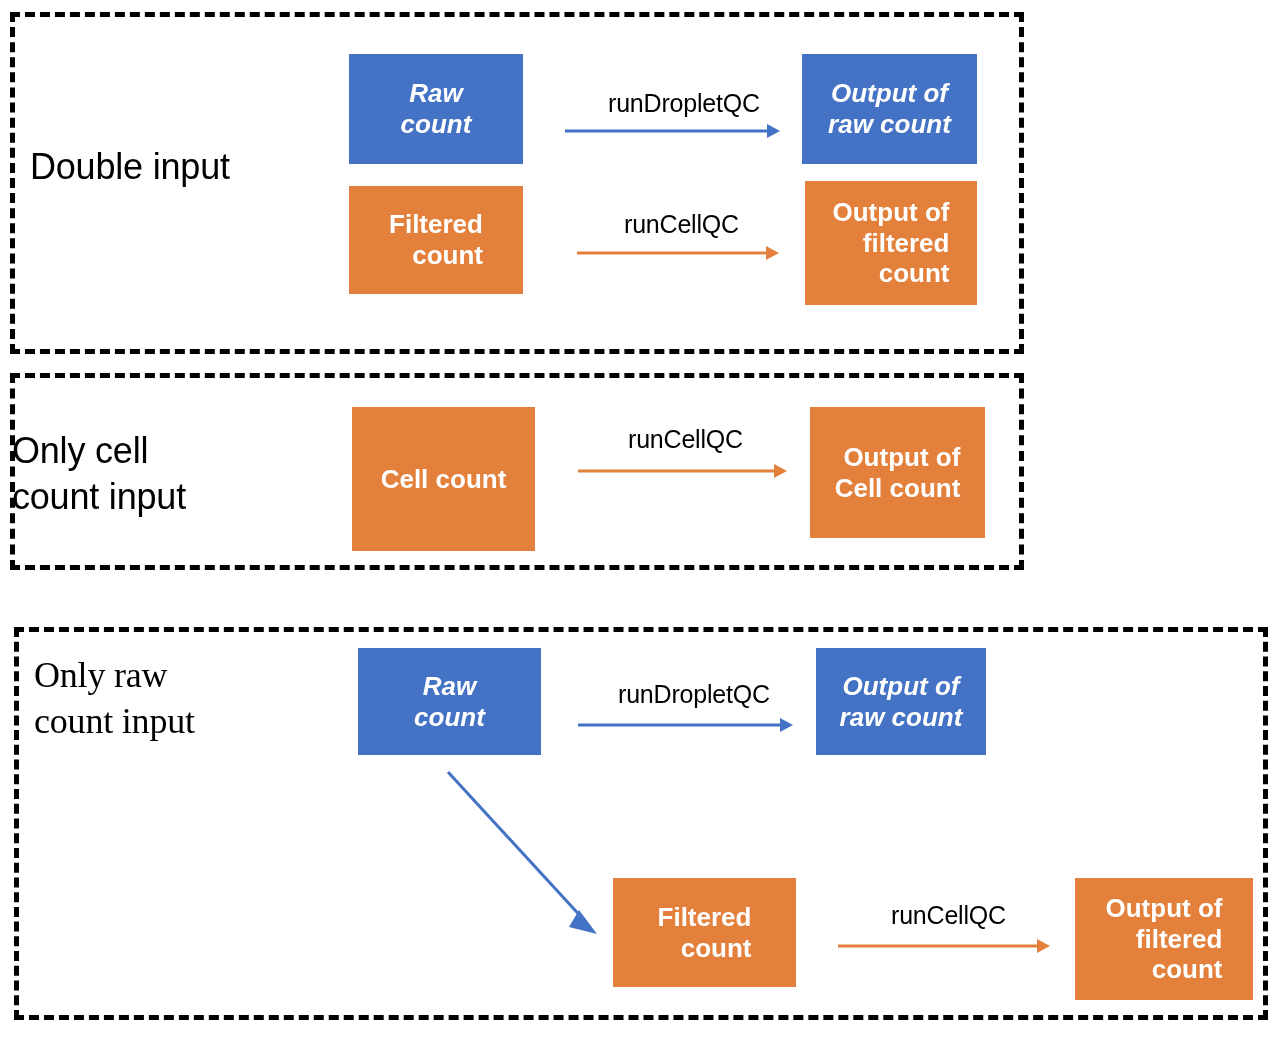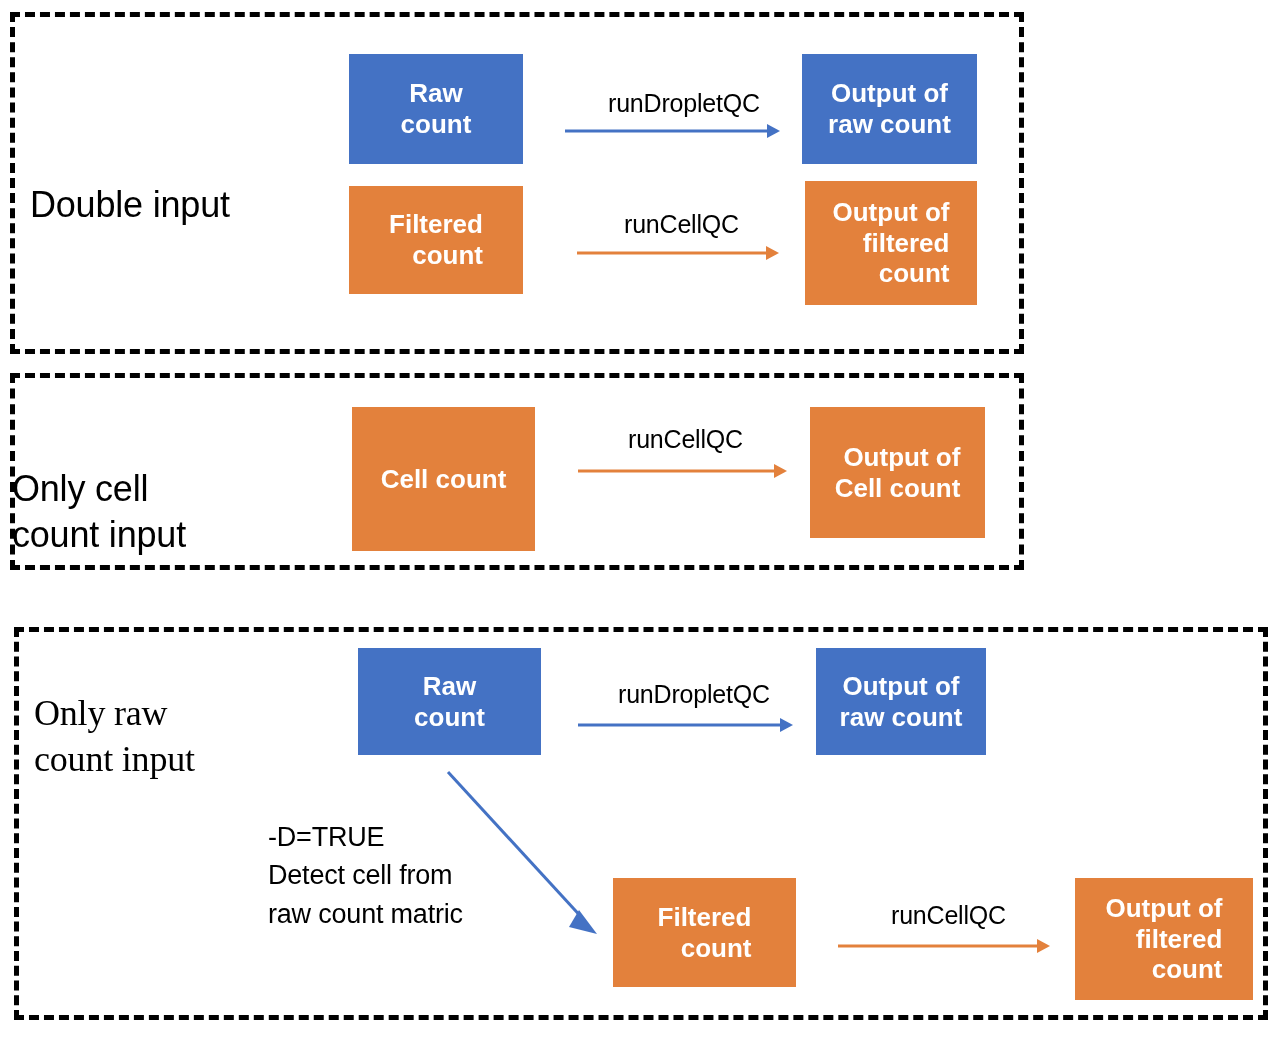--- a/index.html
+++ b/index.html
@@ -25,37 +25,36 @@
     background: transparent;
   }
   .panel-label {
     position: absolute;
     color: #000000;
     font-size: 36px;
     line-height: 1.28;
     font-weight: 400;
     white-space: pre-line;
     letter-spacing: -0.2px;
-    margin-top: 38px;
   }
   .node {
     position: absolute;
     display: flex;
     align-items: center;
     justify-content: center;
     text-align: center;
     color: #ffffff;
     font-size: 26px;
     line-height: 1.18;
     font-weight: 700;
     box-sizing: border-box;
     padding: 0 6px;
     white-space: pre-line;
   }
-  .node.blue  { background: #4472C4; }
+  .node.blue  { background: #4472C4; font-style: italic; }
   .node.orange{ background: #E3813C; text-align: right; }
 
   .edge-label {
     position: absolute;
     color: #000000;
     font-size: 25px;
     line-height: 1.2;
     white-space: nowrap;
     letter-spacing: -0.2px;
     margin-left: 40px;
@@ -138,23 +137,20 @@
   <div class="node blue" style="left:816px; top:648px; width:170px; height:107px;">Output of
 raw count</div>
 
   <div class="edge-label" style="left:578px; top:679px;">runDropletQC</div>
 
   <svg class="arrow-svg" style="left:578px; top:714px; width:215px; height:22px;" viewBox="0 0 215 22">
     <line x1="0" y1="11" x2="202" y2="11" stroke="#4472C4" stroke-width="3"></line>
     <polygon points="202,4 215,11 202,18" fill="#4472C4"></polygon>
   </svg>
 
-  <div class="note" style="left:268px; top:818px; width:300px;">-D=TRUE
-Detect cell from
-raw count matric</div>
 
   <svg class="arrow-svg" style="left:440px; top:766px; width:170px; height:176px;" viewBox="0 0 170 176">
     <line x1="8" y1="6" x2="145" y2="155" stroke="#4472C4" stroke-width="3"></line>
     <polygon points="139,144 157,168 129,161" fill="#4472C4"></polygon>
   </svg>
 
   <div class="node orange" style="left:613px; top:878px; width:183px; height:109px;">Filtered
 count</div>
 
   <div class="edge-label" style="left:851px; top:900px;">runCellQC</div>

